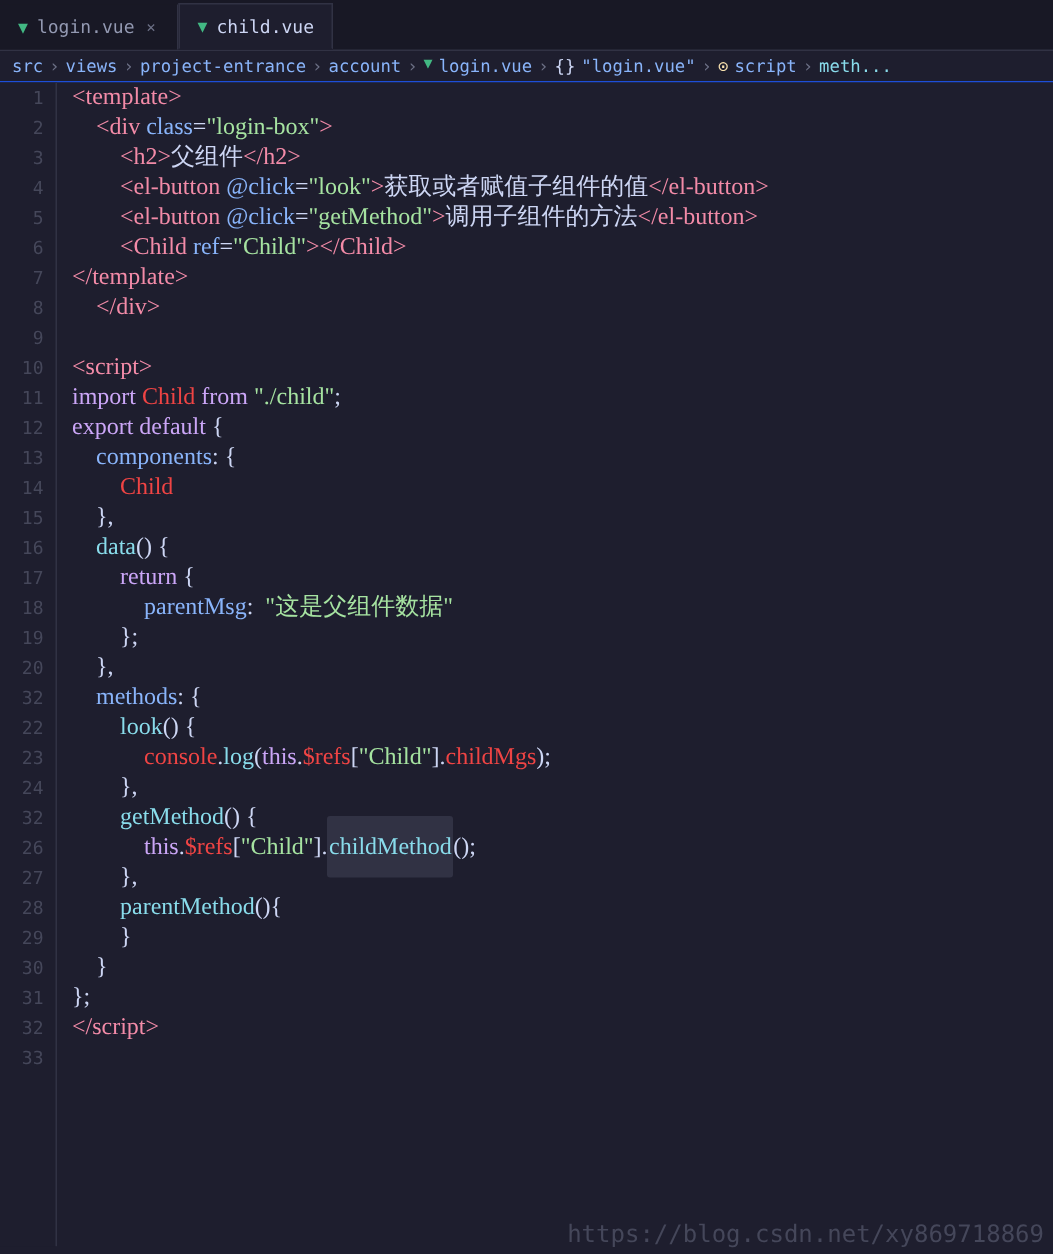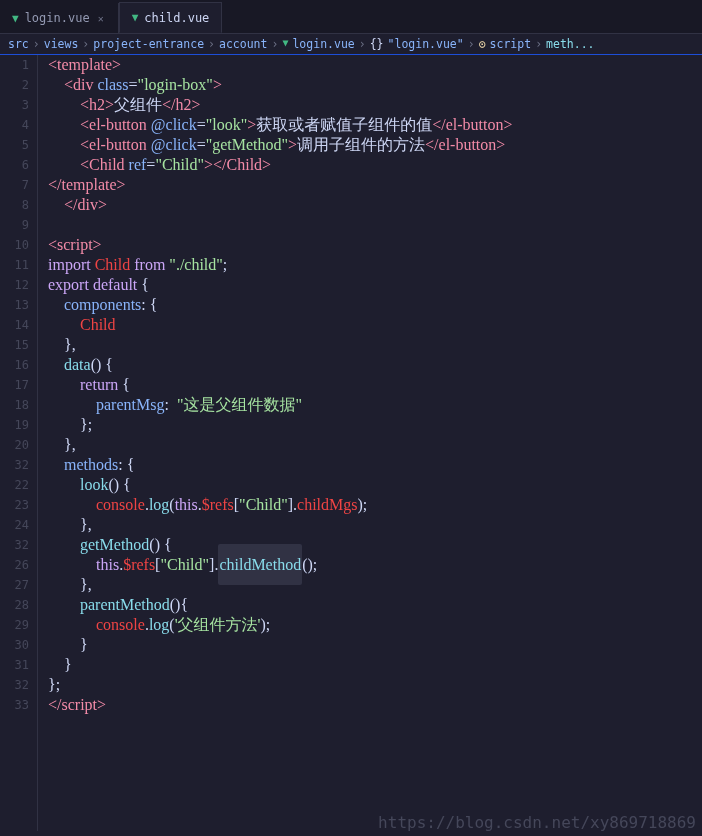--- a/index.html
+++ b/index.html
@@ -233,21 +233,20 @@
       <div class="code-line">        <span class="t-bracket">};</span></div>
       <div class="code-line">    <span class="t-bracket">},</span></div>
       <div class="code-line">    <span class="t-blue">methods</span><span class="t-punct">:</span> <span class="t-bracket">{</span></div>
       <div class="code-line">        <span class="t-cyan">look</span><span class="t-bracket">()</span> <span class="t-bracket">{</span></div>
       <div class="code-line">            <span class="t-plain">console</span><span class="t-punct">.</span><span class="t-cyan">log</span><span class="t-bracket">(</span><span class="t-keyword">this</span><span class="t-punct">.</span><span class="t-plain">$refs</span><span class="t-bracket">[</span><span class="t-string">"Child"</span><span class="t-bracket">]</span><span class="t-punct">.</span><span class="t-plain">childMgs</span><span class="t-bracket">)</span><span class="t-punct">;</span></div>
       <div class="code-line">        <span class="t-bracket">},</span></div>
       <div class="code-line">        <span class="t-cyan">getMethod</span><span class="t-bracket">()</span> <span class="t-bracket">{</span></div>
       <div class="code-line">            <span class="t-keyword">this</span><span class="t-punct">.</span><span class="t-plain">$refs</span><span class="t-bracket">[</span><span class="t-string">"Child"</span><span class="t-bracket">]</span><span class="t-punct">.</span><span class="highlight-word t-cyan">childMethod</span><span class="t-bracket">()</span><span class="t-punct">;</span></div>
       <div class="code-line">        <span class="t-bracket">},</span></div>
       <div class="code-line">        <span class="t-cyan">parentMethod</span><span class="t-bracket">()</span><span class="t-bracket">{</span></div>
-      <div class="code-line">            <span class="t-plain">console</span><span class="t-punct">.</span><span class="t-cyan">log</span><span class="t-bracket">(</span><span class="t-string">'父组件方法'</span><span class="t-bracket">)</span><span class="t-punct">;</span></div>
       <div class="code-line">        <span class="t-bracket">}</span></div>
       <div class="code-line">    <span class="t-bracket">}</span></div>
       <div class="code-line"><span class="t-bracket">};</span></div>
       <div class="code-line"><span class="t-tag">&lt;/script&gt;</span></div>
     </div>
 </div>
 
 <div class="watermark">https://blog.csdn.net/xy869718869</div>
 
 </body></html>

